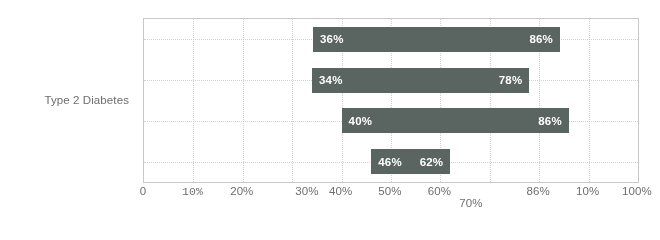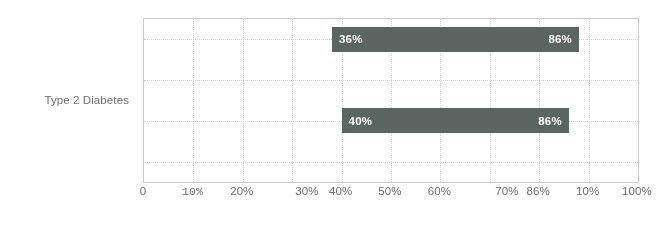--- a/index.html
+++ b/index.html
@@ -146,41 +146,53 @@
         <div class="vgrid" style="left: 247px;"></div>
         <div class="vgrid" style="left: 296.4px;"></div>
         <div class="vgrid" style="left: 345.8px;"></div>
         <div class="vgrid" style="left: 395.2px;"></div>
         <div class="vgrid" style="left: 444.6px;"></div>
         <div class="hgrid" style="top: 20.375px;"></div>
         <div class="hgrid" style="top: 61.125px;"></div>
         <div class="hgrid" style="top: 101.875px;"></div>
         <div class="hgrid" style="top: 142.625px;"></div>
         <div class="bar-row" style="top: 0px; height: 40.75px;">
-          <div class="bar" style="left: 188px; width: 247px; top: 7.875px; background: rgb(90, 100, 97);">
+          <div class="bar" style="left: 169px; width: 247px; top: 7.875px; background: rgb(90, 100, 97);">
             <span class="bar-value">36%</span>
             <span class="bar-value">86%</span>
+          </div>
+        </div>
+        <div class="bar-row" style="top: 40.75px; height: 40.75px;">
+          <div class="bar" style="left: 167.96px; width: 217.36px; top: 7.875px; background: rgb(90, 100, 97);">
+            <span class="bar-value">34%</span>
+            <span class="bar-value">78%</span>
           </div>
         </div>
         <div class="bar-row" style="top: 81.5px; height: 40.75px;">
           <div class="bar" style="left: 197.6px; width: 227.24px; top: 7.875px; background: rgb(90, 100, 97);">
             <span class="bar-value">40%</span>
             <span class="bar-value">86%</span>
+          </div>
+        </div>
+        <div class="bar-row" style="top: 122.25px; height: 40.75px;">
+          <div class="bar" style="left: 227.24px; width: 79.04px; top: 7.875px; background: rgb(90, 100, 97);">
+            <span class="bar-value">46%</span>
+            <span class="bar-value">62%</span>
           </div>
         </div>
       </div>
   </div>
 
   <div id="x-axis">
       <span class="xtick" style="left: 0px;">0</span>
       <span class="xtick" style="left: 49.4px; font-family: Liberation Mono, monospace;">10%</span>
       <span class="xtick" style="left: 98.8px;">20%</span>
       <span class="xtick" style="left: 164px;">30%</span>
       <span class="xtick" style="left: 197.6px;">40%</span>
       <span class="xtick" style="left: 247px;">50%</span>
       <span class="xtick" style="left: 296.4px;">60%</span>
-      <span class="xtick" style="left: 364px;">70%</span>
+      <span class="xtick" style="left: 328px; margin-top: 12px;">70%</span>
       <span class="xtick" style="left: 395.2px;">86%</span>
       <span class="xtick" style="left: 444.6px;">10%</span>
       <span class="xtick" style="left: 494px; text-align: center;">100%</span>
     </div>
 
 </div>
 
 </body></html>

